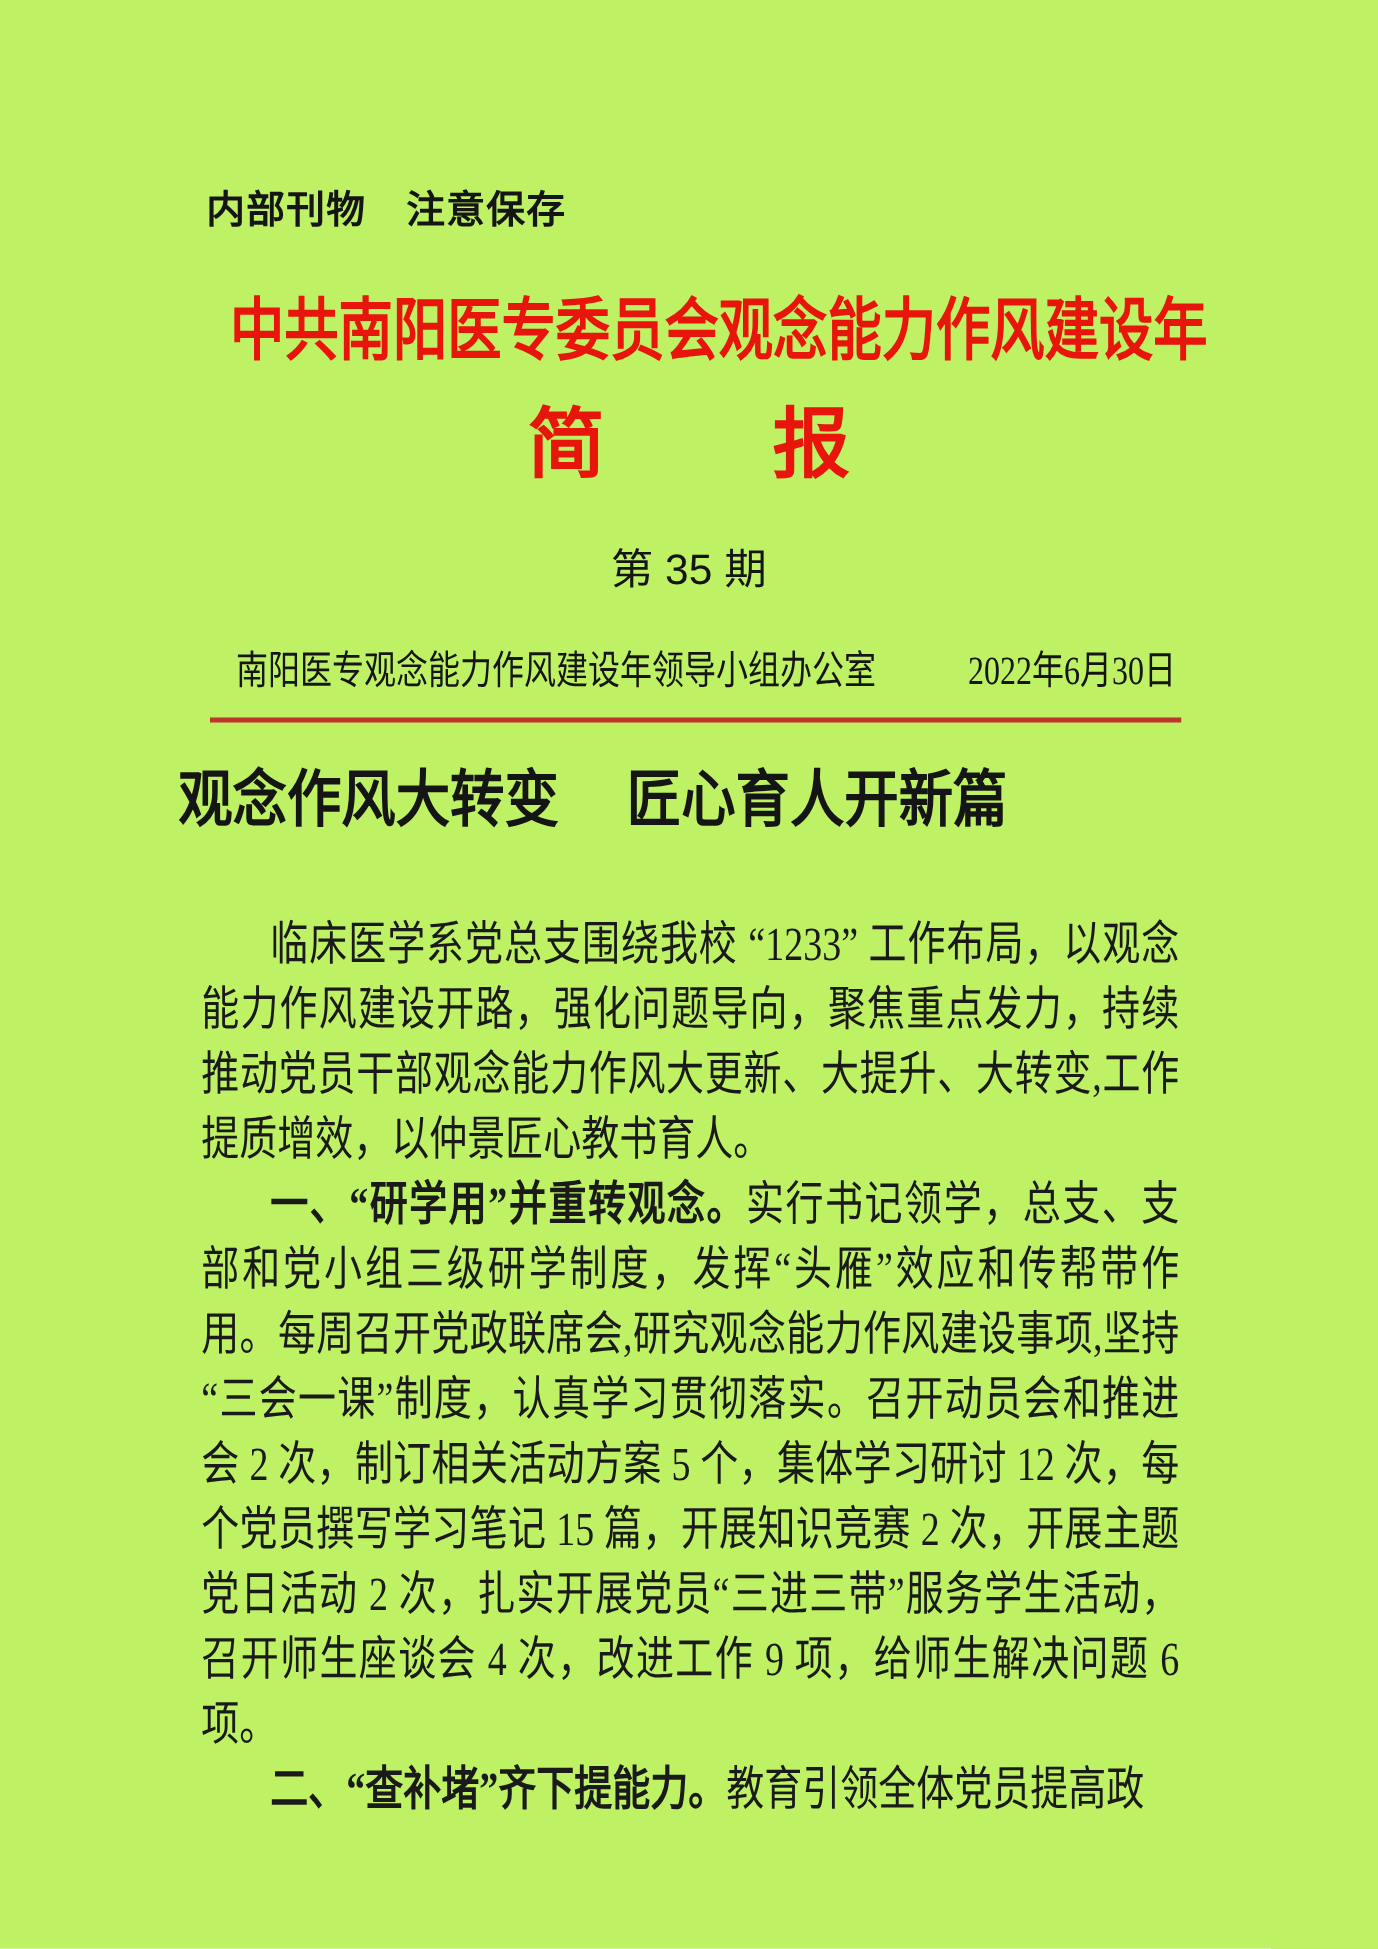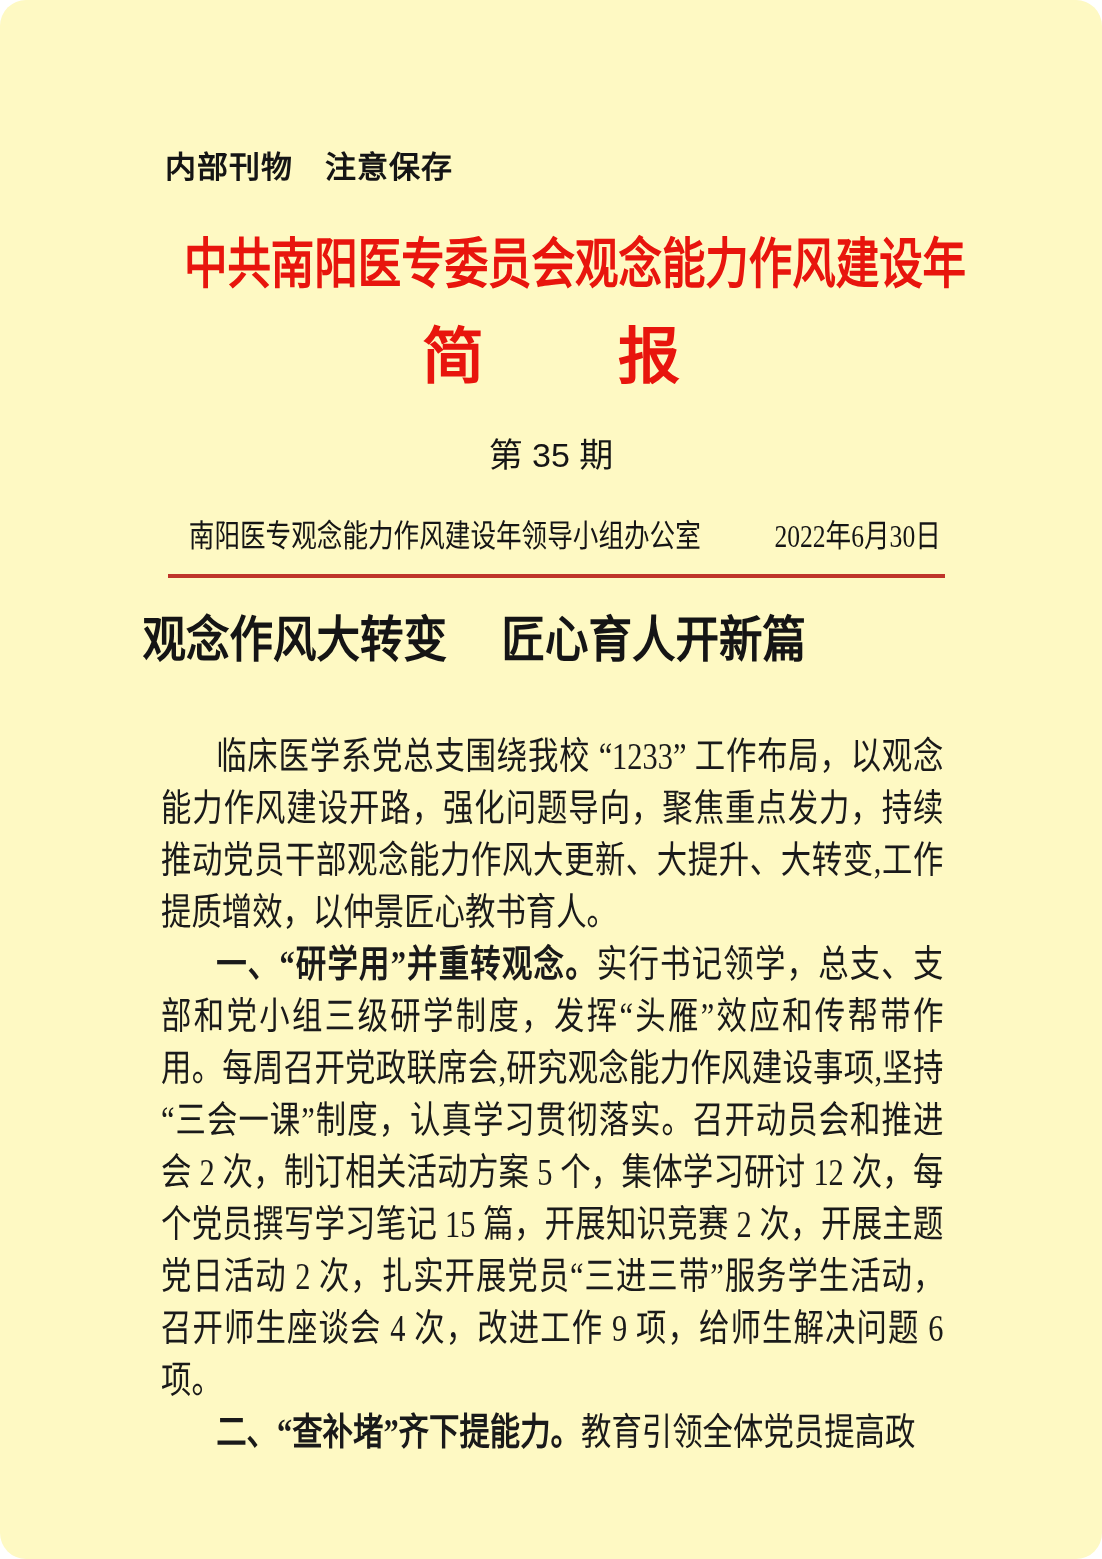--- a/index.html
+++ b/index.html
@@ -7,22 +7,21 @@
   body {
     width: 1102px; height: 1559px;
     background: #ffffff;
     overflow: hidden;
     color: #151515;
     font-family: "Liberation Serif", serif;
   }
   .page {
     position: relative;
     width: 1102px; height: 1559px;
-    background: #fef9c3;
-    border-radius: 26px;
+    background: #bef264;
   }
   
   .note {
     position: absolute;
     left: 165px; top: 142px;
     font-family: "Liberation Sans", sans-serif;
     font-weight: 600;
     font-size: 31px;
     letter-spacing: 1px;
     white-space: nowrap;

